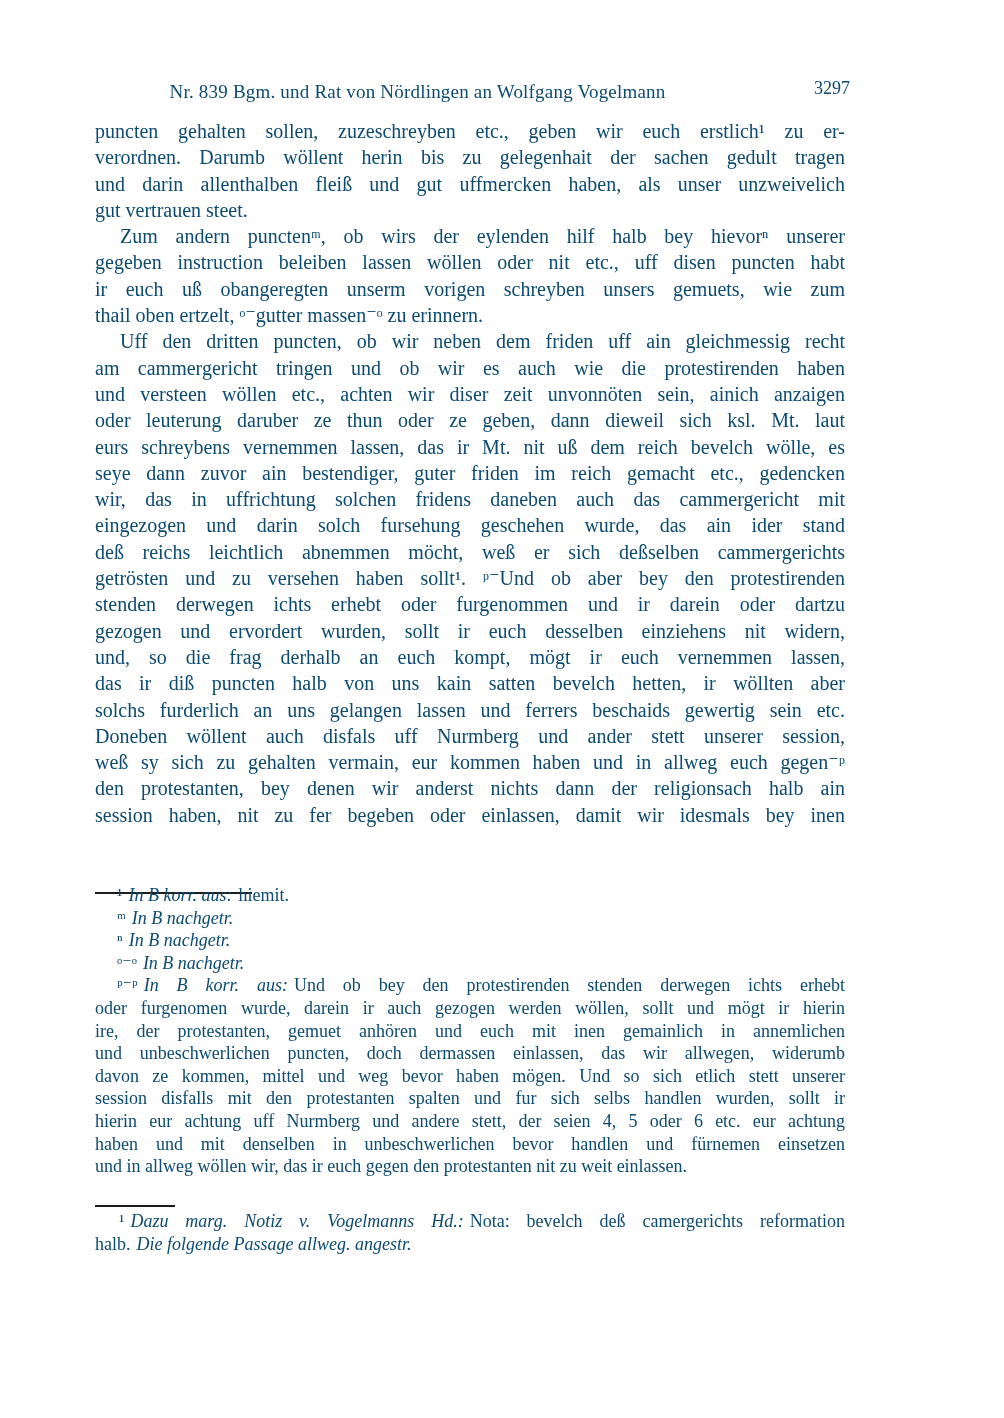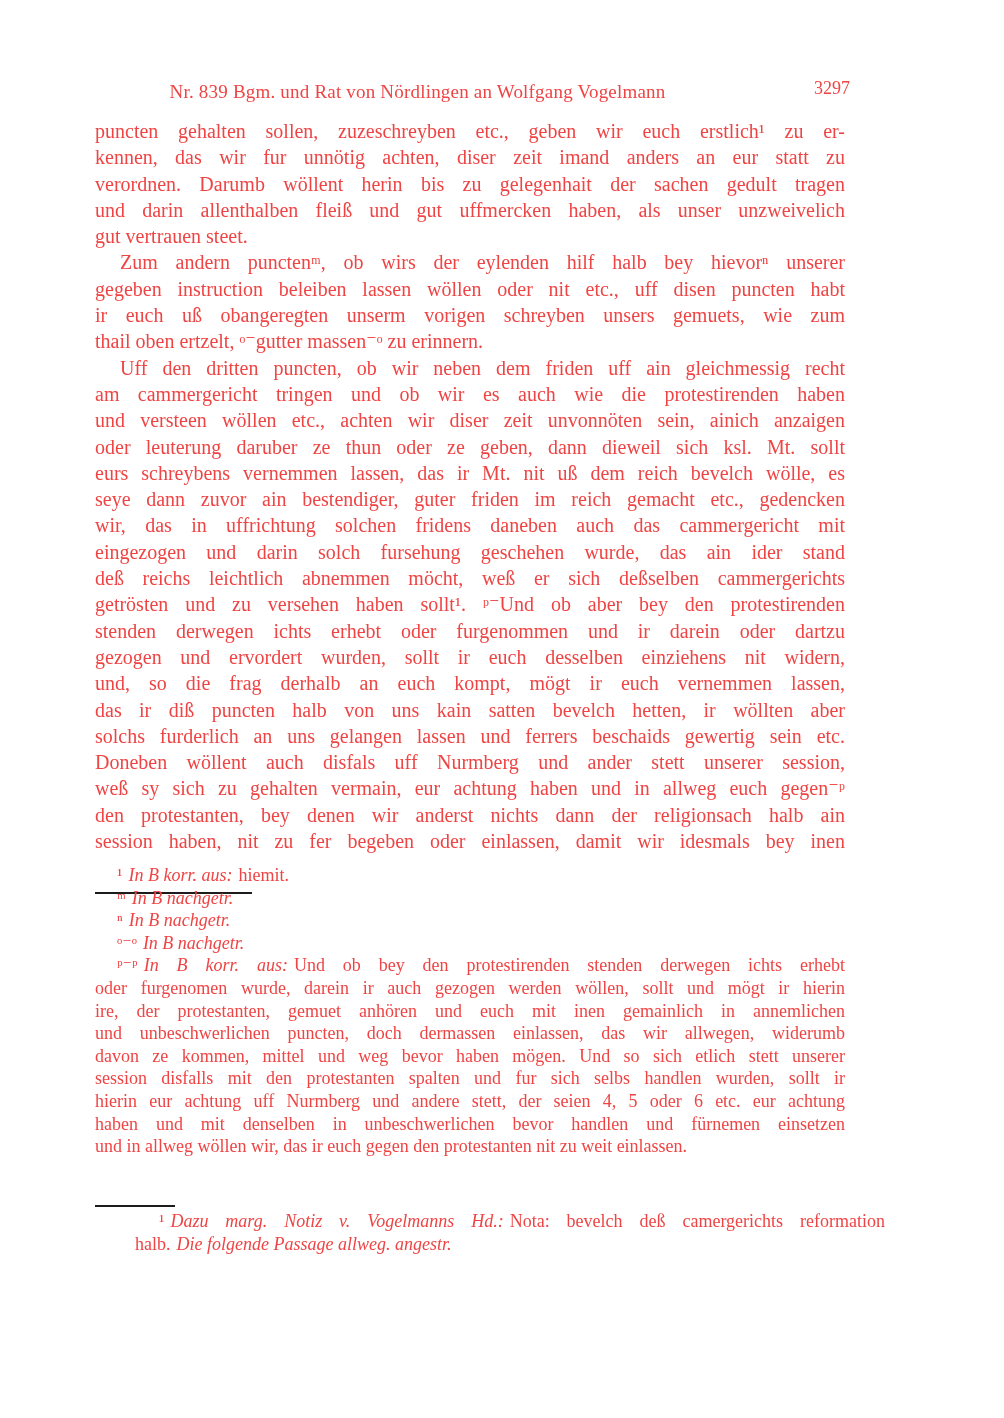--- a/index.html
+++ b/index.html
@@ -3,21 +3,21 @@
 <meta charset="utf-8">
 <style>
   html,body{margin:0;padding:0;}
   body{
     width:1004px;height:1418px;
     background:#e9e9e9;
     font-family:"Liberation Serif","DejaVu Serif","DejaVu Sans",serif;
   }
   .page{
     position:relative;width:1004px;height:1418px;
-    background:#ffffff;color:#ef4444;overflow:hidden;
+    background:#ffffff;color:#0c4a6e;overflow:hidden;
   }
   .col{position:absolute;left:95px;width:750px;}
   
   .hdr{top:78px;height:30px;}
   .hdr-title{
     position:absolute;left:0;right:105px;top:3px;
     text-align:center;font-size:19px;letter-spacing:.2px;white-space:nowrap;
   }
   .hdr-num{
     position:absolute;right:-5px;top:0;font-size:18px;
@@ -28,75 +28,74 @@
     text-align:justify;text-align-last:justify;text-justify:inter-word;
     height:26.3px;overflow:visible;
   }
   .ln.end{text-align-last:left;}
   .ln.ind{text-indent:25px;}
   
   .rule{position:absolute;left:95px;border:0;border-top:2px solid #1d1c1a;margin:0;}
   .rule1{top:892px;width:157px;}
   .rule2{top:1205px;width:80px;}
   
-  .apparatus{top:864px;font-size:18px;line-height:22.6px;}
+  .apparatus{top:884px;font-size:18px;line-height:22.6px;}
   .apparatus .ln{height:22.6px;}
   .apparatus .ln.ind{text-indent:22px;}
-  .footnote{top:1210px;font-size:18px;line-height:22.6px;margin-left:40px;}
+  .footnote{top:1210px;font-size:18px;line-height:22.6px;}
   .footnote .ln{height:22.6px;}
   .footnote .ln.ind{text-indent:24px;}
   .it{font-style:italic;}
   .mk{margin-right:6px;}
   .sp{margin-right:6px;}
 </style>
 </head>
 <body>
 
 <div class="page">
 
   <div class="col hdr">
     <div class="hdr-title">Nr. 839 Bgm. und Rat von Nördlingen an Wolfgang Vogelmann</div>
     <div class="hdr-num">3297</div>
   </div>
 
   <div class="col bodytext">
 
     <div>
       <div class="ln">puncten gehalten sollen, zuzeschreyben etc., geben wir euch erstlich¹ zu er-</div>
-      <div class="ln">kennen, das wir fur unnötig achten, diser zeit imand anders an eur statt zu</div>
       <div class="ln">verordnen. Darumb wöllent herin bis zu gelegenhait der sachen gedult tragen</div>
       <div class="ln">und darin allenthalben fleiß und gut uffmercken haben, als unser unzweivelich</div>
       <div class="ln end">gut vertrauen steet.</div>
     </div>
 
     <div>
       <div class="ln ind">Zum andern punctenᵐ, ob wirs der eylenden hilf halb bey hievorⁿ unserer</div>
       <div class="ln">gegeben instruction beleiben lassen wöllen oder nit etc., uff disen puncten habt</div>
       <div class="ln">ir euch uß obangeregten unserm vorigen schreyben unsers gemuets, wie zum</div>
       <div class="ln end">thail oben ertzelt, ᵒ⁻gutter massen⁻ᵒ zu erinnern.</div>
     </div>
 
     <div>
       <div class="ln ind">Uff den dritten puncten, ob wir neben dem friden uff ain gleichmessig recht</div>
       <div class="ln">am cammergericht tringen und ob wir es auch wie die protestirenden haben</div>
       <div class="ln">und versteen wöllen etc., achten wir diser zeit unvonnöten sein, ainich anzaigen</div>
-      <div class="ln">oder leuterung daruber ze thun oder ze geben, dann dieweil sich ksl. Mt. sollt</div>
+      <div class="ln">oder leuterung daruber ze thun oder ze geben, dann dieweil sich ksl. Mt. laut</div>
       <div class="ln">eurs schreybens vernemmen lassen, das ir Mt. nit uß dem reich bevelch wölle, es</div>
       <div class="ln">seye dann zuvor ain bestendiger, guter friden im reich gemacht etc., gedencken</div>
       <div class="ln">wir, das in uffrichtung solchen fridens daneben auch das cammergericht mit</div>
       <div class="ln">eingezogen und darin solch fursehung geschehen wurde, das ain ider stand</div>
       <div class="ln">deß reichs leichtlich abnemmen möcht, weß er sich deßselben cammergerichts</div>
       <div class="ln">getrösten und zu versehen haben sollt¹. ᵖ⁻Und ob aber bey den protestirenden</div>
       <div class="ln">stenden derwegen ichts erhebt oder furgenommen und ir darein oder dartzu</div>
       <div class="ln">gezogen und ervordert wurden, sollt ir euch desselben einziehens nit widern,</div>
       <div class="ln">und, so die frag derhalb an euch kompt, mögt ir euch vernemmen lassen,</div>
       <div class="ln">das ir diß puncten halb von uns kain satten bevelch hetten, ir wöllten aber</div>
       <div class="ln">solchs furderlich an uns gelangen lassen und ferrers beschaids gewertig sein etc.</div>
       <div class="ln">Doneben wöllent auch disfals uff Nurmberg und ander stett unserer session,</div>
-      <div class="ln">weß sy sich zu gehalten vermain, eur achtung haben und in allweg euch gegen⁻ᵖ</div>
+      <div class="ln">weß sy sich zu gehalten vermain, eur kommen haben und in allweg euch gegen⁻ᵖ</div>
       <div class="ln">den protestanten, bey denen wir anderst nichts dann der religionsach halb ain</div>
       <div class="ln">session haben, nit zu fer begeben oder einlassen, damit wir idesmals bey inen</div>
     </div>
 
   </div>
 
   <hr class="rule rule1">
 
   <div class="col apparatus">
 

